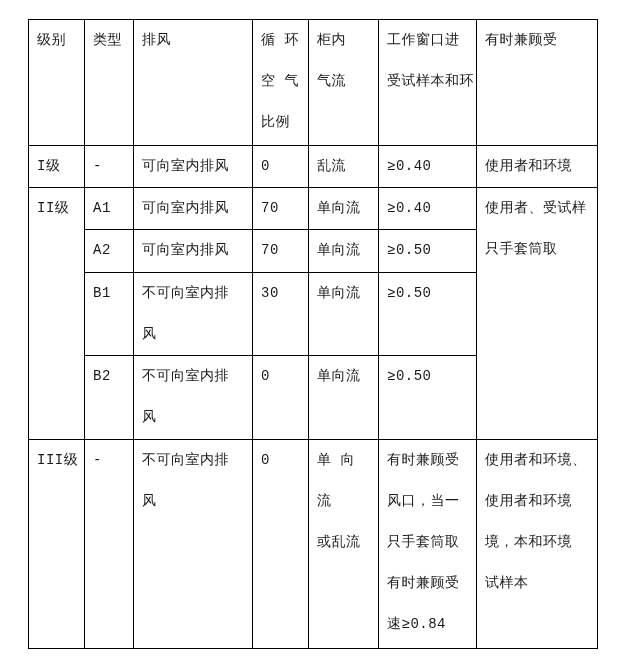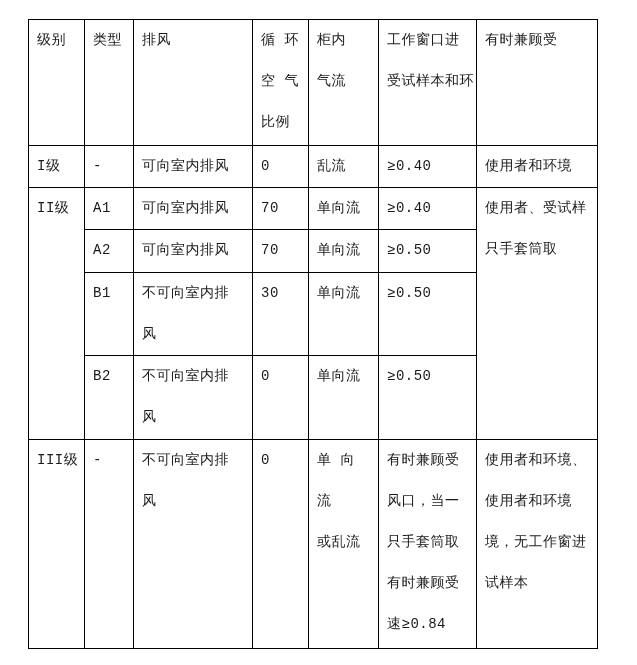--- a/index.html
+++ b/index.html
@@ -133,18 +133,18 @@
     <td>
       <span class="ln">有时兼顾受</span>
       <span class="ln">风口，当一</span>
       <span class="ln">只手套筒取</span>
       <span class="ln">有时兼顾受</span>
       <span class="ln">速≥0.84</span>
     </td>
     <td>
       <span class="ln">使用者和环境、</span>
       <span class="ln">使用者和环境</span>
-      <span class="ln">境，无工作窗进</span>
+      <span class="ln">境，本和环境</span>
       <span class="ln">试样本</span>
     </td>
   </tr>
 </tbody>
   </table>
 
 </body></html>

